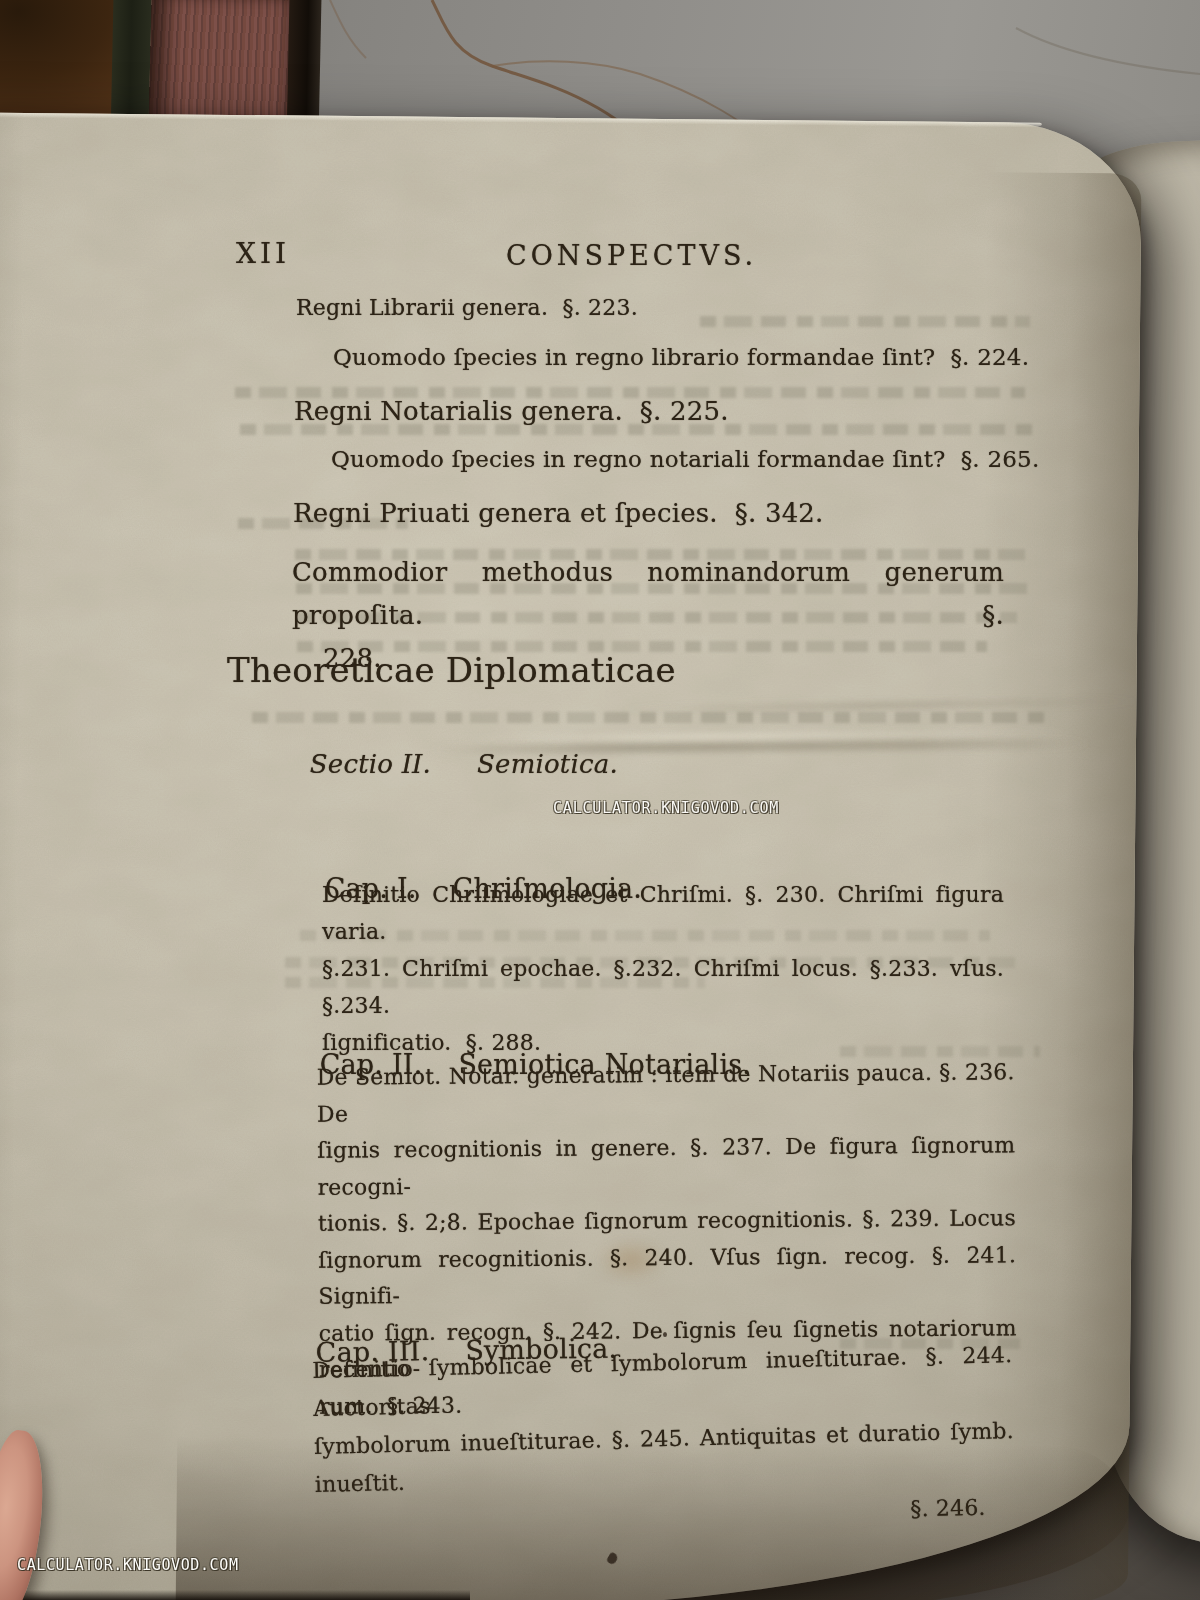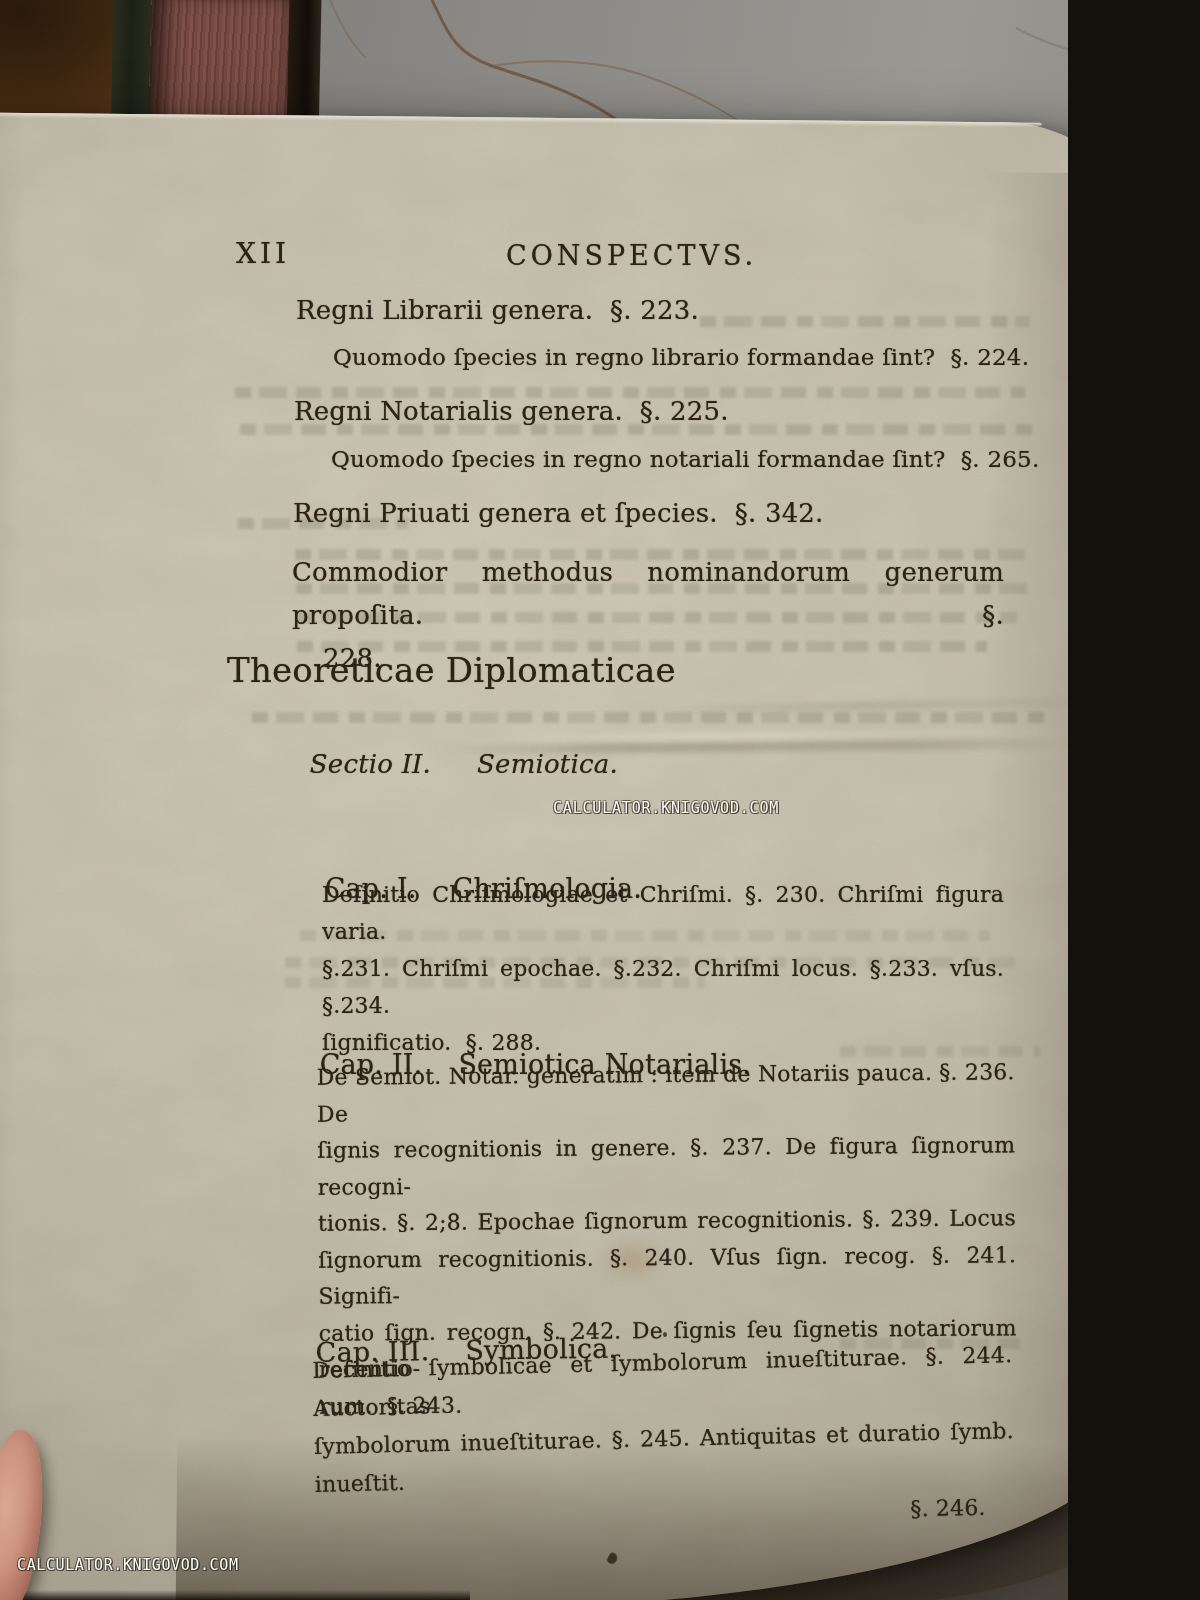--- a/index.html
+++ b/index.html
@@ -1,16 +1,16 @@
 <!DOCTYPE html>
 <html><head>
 <meta charset="utf-8">
 <style>
   html,body{margin:0;padding:0;background:#14110d;}
-  .canvas{position:relative;width:1068px;height:1600px;overflow:hidden;
+  .canvas{position:relative;width:1200px;height:1600px;overflow:hidden;
           background:#45403a;font-family:"DejaVu Serif","Liberation Serif",serif;}
 
   
   .wall{position:absolute;left:0;top:0;width:1200px;height:330px;
         background:linear-gradient(100deg,#716f69 0%,#868480 28%,#908e8a 52%,#9a9893 76%,#8d8b86 100%);}
   .wall svg{position:absolute;left:0;top:0;}
   .floor{position:absolute;left:0;top:1280px;width:1200px;height:320px;
          background:radial-gradient(75% 95% at 88% 60%,#5b564f 0%,#4a453f 45%,#322d27 80%,#241f1a 100%);}
   .leather{position:absolute;left:-12px;top:-12px;width:170px;height:155px;
            background:radial-gradient(125% 105% at 18% 15%,#291a0b 0%,#3c2510 42%,#553419 78%,#6b4426 100%);}
@@ -69,21 +69,21 @@
   .para{position:absolute;font-size:22px;line-height:37px;text-shadow:0 0 1px rgba(44,35,22,.7);letter-spacing:.2px;}
   .pl{white-space:pre;}
   .pl.just{white-space:normal;text-align:justify;text-align-last:justify;}
   .pl.right{white-space:normal;text-align:right;padding-right:30px;}
   .it{font-style:italic;}
   .gap-sm{margin-left:36px;}
   .gap-md{margin-left:46px;}
 
   #t-xii{left:236px;top:237px;font-size:28px;letter-spacing:4px;}
   #t-title{left:506px;top:240px;font-size:27px;letter-spacing:4px;}
-  #t-223{left:296px;top:295px;font-size:26px;}
+  #t-223{left:296px;top:295px;font-size:22px;}
   #t-224{left:333px;top:344px;font-size:23px;}
   #t-225{left:294px;top:396px;font-size:26px;}
   #t-226{left:331px;top:446px;font-size:23px;}
   #t-227{left:293px;top:498px;font-size:26px;}
   #p-comm{left:292px;top:551px;width:712px;font-size:26px;line-height:43px;}
   #p-comm .indent{padding-left:31px;}
   #t-part{left:227px;top:650px;font-size:34px;}
   #t-sectio{left:259px;top:719px;font-size:26px;}
   #t-229{left:327px;top:764px;font-size:23px;}
   #t-cap1{left:272px;top:842px;font-size:27px;}

